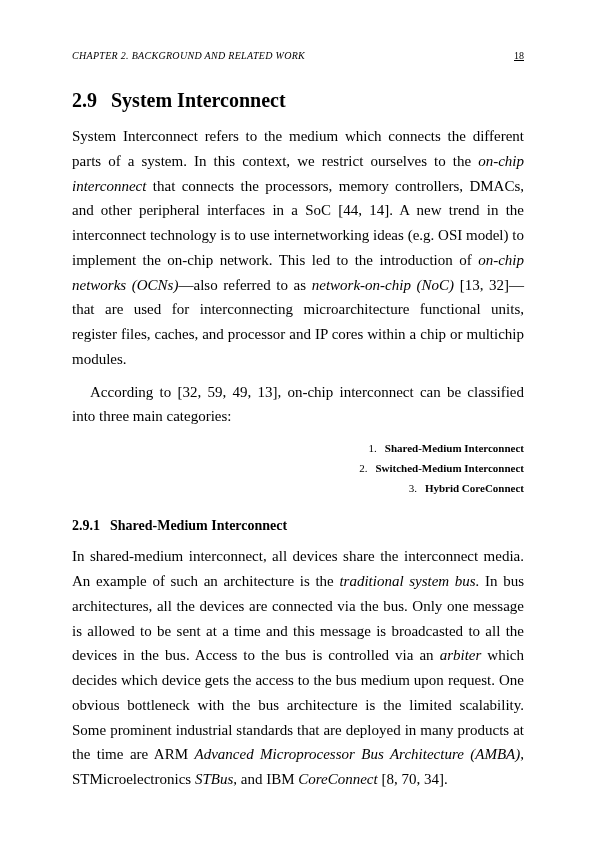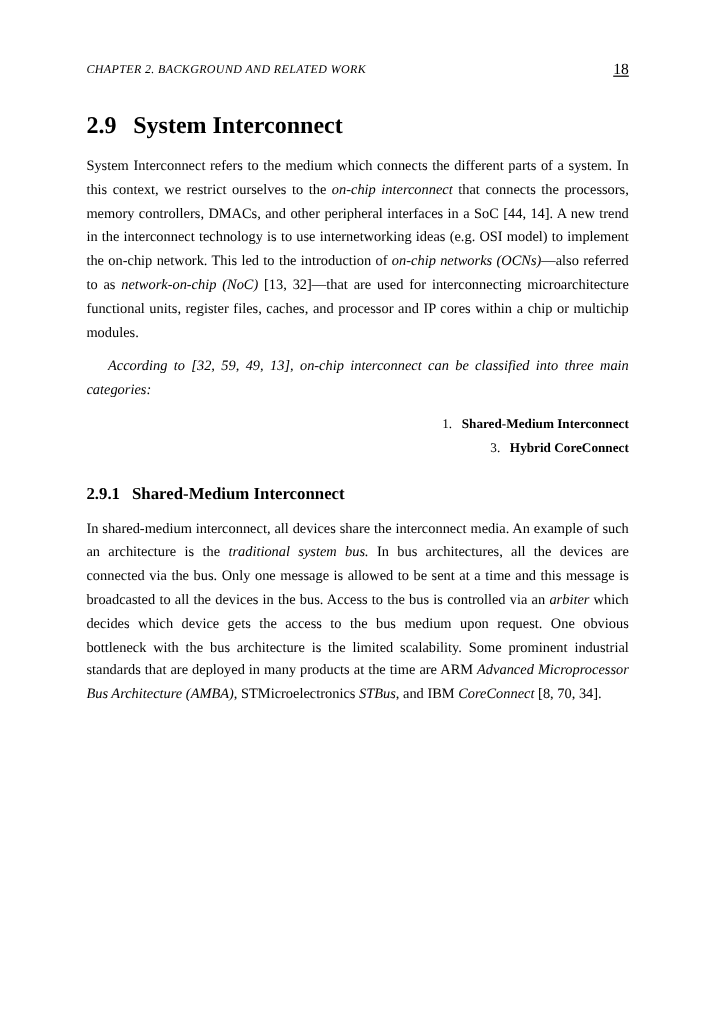--- a/index.html
+++ b/index.html
@@ -35,21 +35,21 @@
     .header-text {
       font-size: 10px;
       font-style: italic;
       letter-spacing: 0.03em;
       color: #000;
       text-transform: uppercase;
       font-family: "Computer Modern", Georgia, serif;
     }
 
     .header-page {
-      font-size: 13px;
+      font-size: 10px;
       color: #000;
       font-family: "Computer Modern", Georgia, serif;
       text-decoration: underline;
     }
 
     h2.section-title {
       font-size: 20px;
       font-weight: bold;
       font-family: "Computer Modern", Georgia, serif;
       margin-bottom: 12px;
@@ -67,34 +67,33 @@
       font-family: "Computer Modern", Georgia, serif;
       margin-top: 20px;
       margin-bottom: 10px;
     }
 
     h3.subsection-title .section-num {
       margin-right: 10px;
     }
 
     .body-text {
-      font-size: 12px;
+      font-size: 15px;
       line-height: 1.65;
       text-align: justify;
       font-family: "Computer Modern", Georgia, "Times New Roman", serif;
       margin-bottom: 8px;
     }
 
     .body-text .italic {
       font-style: italic;
     }
 
     .indent-para {
       text-indent: 18px;
-      font-style: italic;
     }
 
     .enum-list {
       margin: 10px 0 10px 30px;
       list-style: none;
       text-align: right;
     }
 
     .enum-list li {
       font-size: 11px;
@@ -130,20 +129,23 @@
 
   <p class="body-text indent-para">
     According to [32,&nbsp;59,&nbsp;49,&nbsp;13], on-chip interconnect can be classified into three main categories:
   </p>
 
   <ol class="enum-list">
     <li>
       <span class="enum-num">1.</span><span class="bold">Shared-Medium Interconnect</span>
     </li>
     <li>
+      <span class="enum-num">2.</span><span class="bold">Switched-Medium Interconnect</span>
+    </li>
+    <li>
       <span class="enum-num">3.</span><span class="bold">Hybrid CoreConnect</span>
     </li>
   </ol>
 
   <h3 class="subsection-title">
     <span class="section-num">2.9.1</span><span>Shared-Medium Interconnect</span>
   </h3>
 
   <p class="body-text">
     In shared-medium interconnect, all devices share the interconnect media. An example of such an architecture is the <span class="italic">traditional system bus.</span> In bus architectures, all the devices are connected via the bus. Only one message is allowed to be sent at a time and this message is broadcasted to all the devices in the bus. Access to the bus is controlled via an <span class="italic">arbiter</span> which decides which device gets the access to the bus medium upon request. One obvious bottleneck with the bus architecture is the limited scalability. Some prominent industrial standards that are deployed in many products at the time are ARM <span class="italic">Advanced Microprocessor Bus Architecture (AMBA)</span>, STMicroelectronics <span class="italic">STBus</span>, and IBM <span class="italic">CoreConnect</span> [8,&nbsp;70,&nbsp;34].

